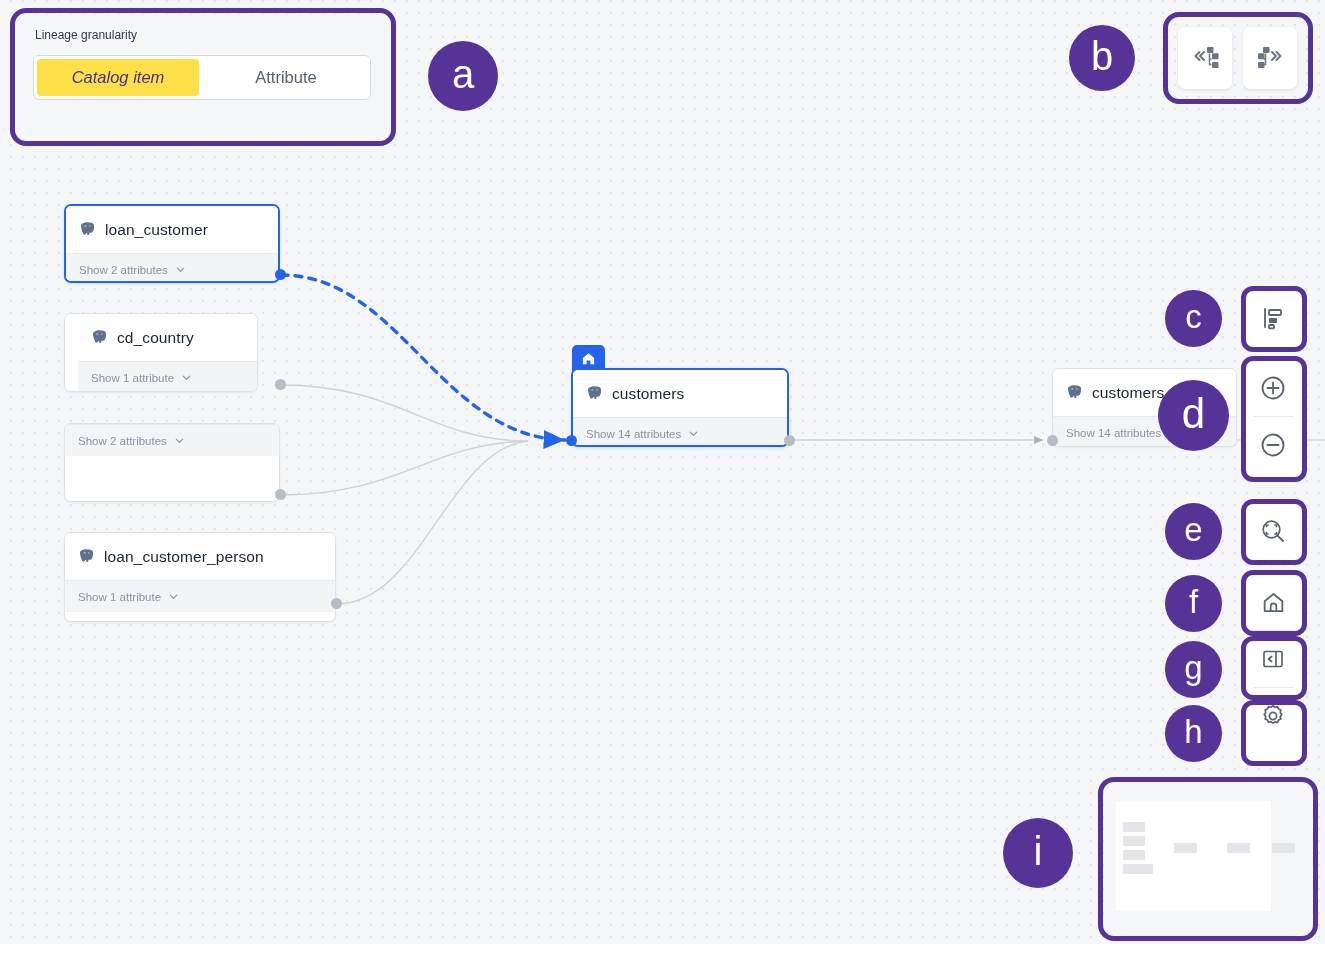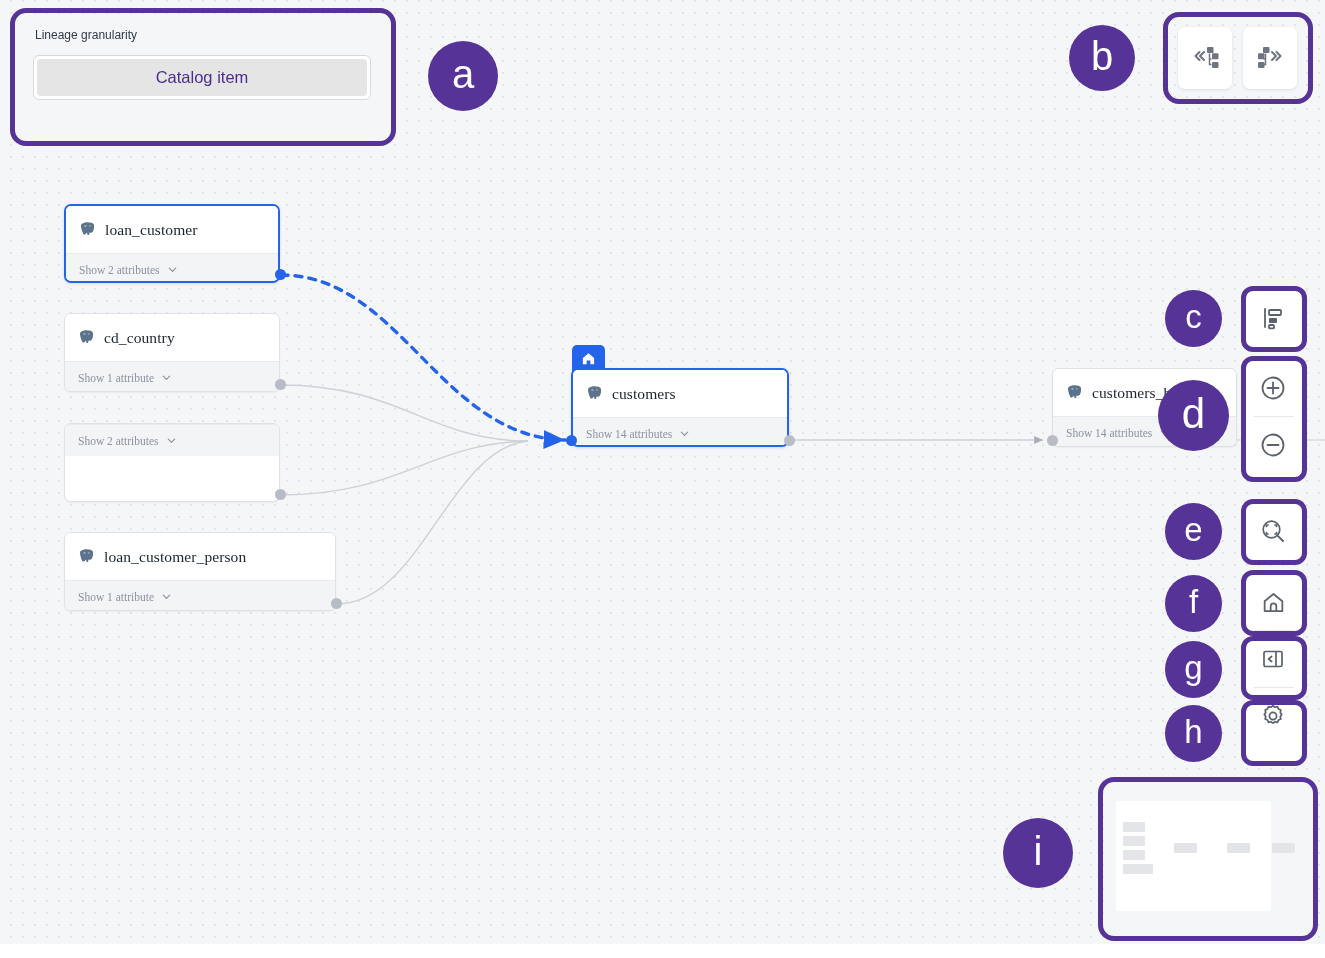--- a/index.html
+++ b/index.html
@@ -30,21 +30,20 @@
 
   
   .node{
     position:absolute;
     background:#ffffff;
     border:1px solid #dfe1e6;
     border-radius:7px;
     box-sizing:border-box;
     box-shadow:0 1px 2px rgba(16,24,40,.05);
     overflow:hidden;
-    font-family:Liberation Serif, serif;
   }
   .node.selected{
     border:2px solid #2464ea;
     box-shadow:0 1px 3px rgba(36,100,234,.18);
   }
   .node-head{
     display:flex;align-items:center;gap:9px;
     padding:0 13px;height:47px;background:#ffffff;
   }
   .node-title{
@@ -84,21 +83,21 @@
   #granularity-label{font-size:12px;color:#2f3a4a;margin:0 0 13px 2px;}
   #granularity-toggle{
     display:flex;width:338px;height:45px;
     background:#ffffff;border:1px solid #d6dae0;border-radius:6px;
     box-sizing:border-box;overflow:hidden;
   }
   .toggle-opt{
     flex:1;display:flex;align-items:center;justify-content:center;
     font-size:16.5px;color:#59616e;cursor:pointer;margin:3px;border-radius:4px;
   }
-  .toggle-opt.active{background:#e5e5e5;color:#4b2f8e;}
+  .toggle-opt.active{background:#fde047;color:#4b2f8e;font-style:italic;}
 
   
   .hl{
     position:absolute;border:5px solid #563397;border-radius:16px;
     box-sizing:border-box;pointer-events:none;
   }
 
   
   .badge{
     position:absolute;border-radius:50%;
@@ -179,21 +178,21 @@
     </div>
     <div class="node-foot">
       <span class="node-foot-label">Show 2 attributes</span>
       <svg class="chev" viewBox="0 0 12 12">
         <path d="M2.5 4.5 L6 8 L9.5 4.5" fill="none" stroke="#8b93a1" stroke-width="1.3" stroke-linecap="round" stroke-linejoin="round"></path>
       </svg>
     </div>
   </div>
   <div class="port blue" style="left:275px;top:269px;"></div>
 
-  <div class="node" style="left:64px;top:313px;width:216px;height:79px;">
+  <div class="node" style="left:64px;top:313px;width:194px;height:79px;padding-left:13px;">
     <div class="node-head">
       <svg class="pg-icon" viewBox="0 0 24 24">
         <path d="M12 1.6c-3.3 0-6.2 1-7.7 2.2C3 4.8 2.6 6.2 2.9 8.2c.4 2.8 1.4 6.3 2.5 8.6.6 1.3 1.3 2.2 2 2.4.9.3 1.7-.3 2.4-1.1.4-.5.7-1 1-1.4l.6.2c.2.4.3 1 .3 1.6 0 .9.5 1.5 1.2 1.5.8 0 1.4-.7 1.6-1.7.1-.6.2-1.3.2-1.9.7.2 1.5.3 2.1.2 1 0 1.8-.4 2.3-1 .9-1.1 1.6-3.2 2-5.5.4-2.4.3-4.3-.4-5.4C20 2.7 16.6 1.6 12 1.6z" fill="#5d728c"></path>
         <path d="M9.1 6.1c-.8 0-1.4.5-1.4 1s.6.9 1.4.9 1.4-.4 1.4-.9-.6-1-1.4-1zm6.2.2c-.6 0-1.1.4-1.1.8s.5.8 1.1.8 1.1-.4 1.1-.8-.5-.8-1.1-.8z" fill="#ffffff"></path>
         <path d="M9.2 6.7c-.4 0-.7.2-.7.5s.3.5.7.5.7-.2.7-.5-.3-.5-.7-.5zm6.1.2c-.3 0-.6.2-.6.4s.3.4.6.4.6-.2.6-.4-.3-.4-.6-.4z" fill="#2c3e50"></path>
       </svg>
       <span class="node-title">cd_country</span>
     </div>
     <div class="node-foot">
       <span class="node-foot-label">Show 1 attribute</span>
@@ -207,21 +206,21 @@
   <div class="node" style="left:64px;top:423px;width:216px;height:79px;">
     <div class="node-foot">
       <span class="node-foot-label">Show 2 attributes</span>
       <svg class="chev" viewBox="0 0 12 12">
         <path d="M2.5 4.5 L6 8 L9.5 4.5" fill="none" stroke="#8b93a1" stroke-width="1.3" stroke-linecap="round" stroke-linejoin="round"></path>
       </svg>
     </div>
   </div>
   <div class="port" style="left:275px;top:489px;"></div>
 
-  <div class="node" style="left:64px;top:532px;width:272px;height:79px;">
+  <div class="node" style="left:64px;top:532px;width:272px;height:90px;">
     <div class="node-head">
       <svg class="pg-icon" viewBox="0 0 24 24">
         <path d="M12 1.6c-3.3 0-6.2 1-7.7 2.2C3 4.8 2.6 6.2 2.9 8.2c.4 2.8 1.4 6.3 2.5 8.6.6 1.3 1.3 2.2 2 2.4.9.3 1.7-.3 2.4-1.1.4-.5.7-1 1-1.4l.6.2c.2.4.3 1 .3 1.6 0 .9.5 1.5 1.2 1.5.8 0 1.4-.7 1.6-1.7.1-.6.2-1.3.2-1.9.7.2 1.5.3 2.1.2 1 0 1.8-.4 2.3-1 .9-1.1 1.6-3.2 2-5.5.4-2.4.3-4.3-.4-5.4C20 2.7 16.6 1.6 12 1.6z" fill="#5d728c"></path>
         <path d="M9.1 6.1c-.8 0-1.4.5-1.4 1s.6.9 1.4.9 1.4-.4 1.4-.9-.6-1-1.4-1zm6.2.2c-.6 0-1.1.4-1.1.8s.5.8 1.1.8 1.1-.4 1.1-.8-.5-.8-1.1-.8z" fill="#ffffff"></path>
         <path d="M9.2 6.7c-.4 0-.7.2-.7.5s.3.5.7.5.7-.2.7-.5-.3-.5-.7-.5zm6.1.2c-.3 0-.6.2-.6.4s.3.4.6.4.6-.2.6-.4-.3-.4-.6-.4z" fill="#2c3e50"></path>
       </svg>
       <span class="node-title">loan_customer_person</span>
     </div>
     <div class="node-foot">
       <span class="node-foot-label">Show 1 attribute</span>
@@ -272,20 +271,23 @@
       </svg>
     </div>
   </div>
   <div class="port" style="left:1047px;top:435px;"></div>
 
   <div id="granularity-panel">
     <div id="granularity-label">Lineage granularity</div>
     <div id="granularity-toggle">
       <div class="toggle-opt active">
         <span>Catalog item</span>
+      </div>
+      <div class="toggle-opt">
+        <span>Attribute</span>
       </div>
     </div>
   </div>
 
   <div id="top-toolbar">
     <div class="tb-btn">
       <svg width="30" height="28" viewBox="0 0 30 28">
         <path d="M9.5 8 L5.5 12 L9.5 16 M14 8 L10 12 L14 16" fill="none" stroke="#6f7580" stroke-width="2.1" stroke-linecap="round" stroke-linejoin="round"></path>
         <rect x="17" y="3" width="6.5" height="6" rx="1" fill="#6f7580"></rect>
         <rect x="22" y="9.2" width="6.5" height="6" rx="1" fill="#6f7580"></rect>

